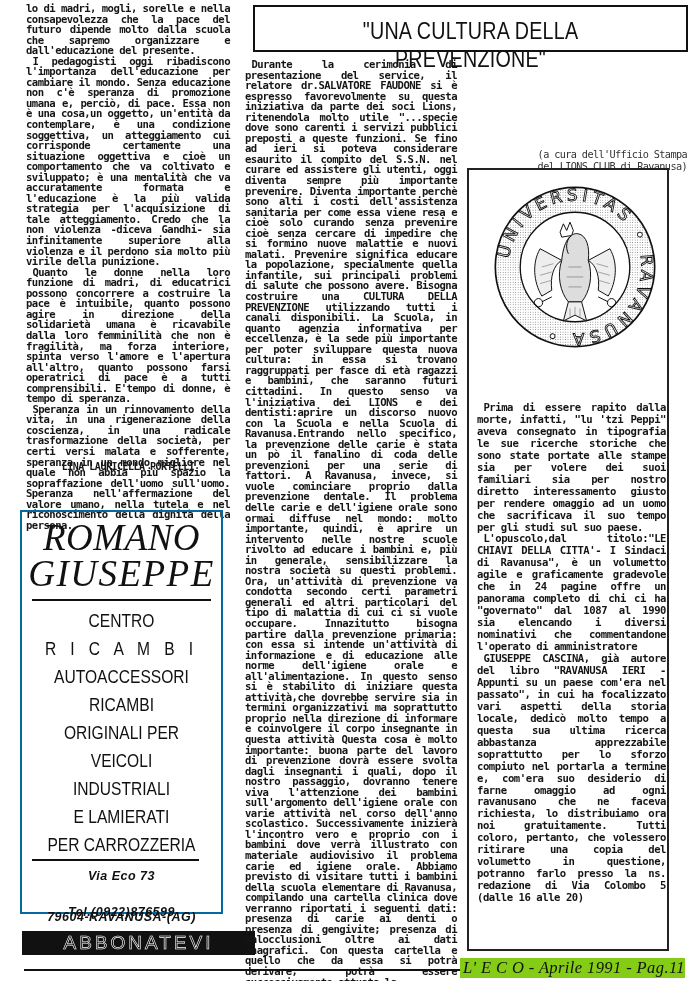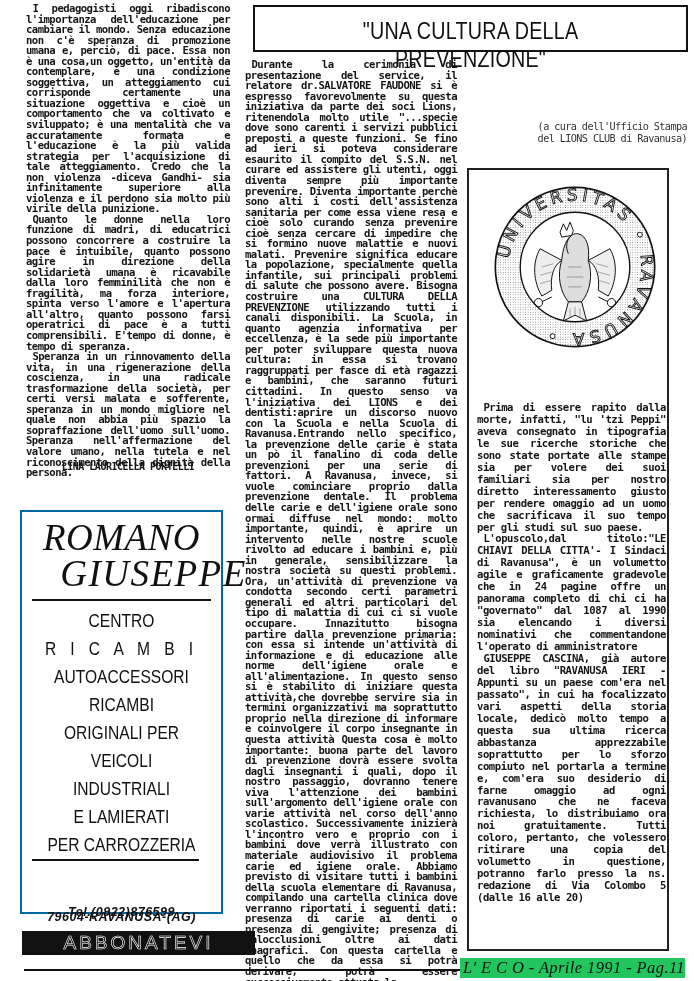--- a/index.html
+++ b/index.html
@@ -22,21 +22,21 @@
   
   #left-article { left: 26px; top: 3px; width: 204px; }
   #left-signature { position: absolute; left: 26px; top: 461px; width: 204px; text-align: center;
     font-family: "DejaVu Sans Mono", monospace; font-size: 10px; font-weight: bold; letter-spacing: -0.5px; color:#151515; }
 
   
   #ad-box { position: absolute; left: 20px; top: 510px; width: 203px; height: 404px; border: 2px solid #0369a1; }
   .ad-name { position: absolute; left: 0; width: 100%; text-align: center;
     font-family: "Liberation Serif", "DejaVu Serif", serif; font-style: italic; font-size: 37px; letter-spacing: 0.5px; color: #111; }
   #ad-name-1 { top: 4px; }
-  #ad-name-2 { top: 40px; letter-spacing: 1.5px; margin-left: 32px; }
+  #ad-name-2 { top: 40px; letter-spacing: 1.5px; }
   .ad-rule { position: absolute; left: 10px; right: 10px; height: 2px; background: #111; }
   #ad-rule-1 { top: 87px; }
   #ad-rule-2 { top: 347px; left: 10px; right: 22px; }
   .ad-line { position: absolute; left: 0; width: 100%; text-align: center;
     font-family: "Liberation Sans", "DejaVu Sans", sans-serif; font-size: 19px; color: #111; transform: scaleX(0.82); }
   .ad-contact { position: absolute; left: 0; width: 100%; text-align: center;
     font-family: "Liberation Sans", sans-serif; font-style: italic; font-weight: bold; font-size: 12.5px; letter-spacing: 0.5px; color:#111; }
 
   #abbonatevi { position: absolute; left: 22px; top: 931px; width: 233px; height: 24px; background: #111;
     color: #fff; font-family: "Liberation Sans", sans-serif; font-size: 19px; letter-spacing: 3px; text-align: center; line-height: 24px; }
@@ -45,56 +45,58 @@
   
   #title-box { position: absolute; left: 253px; top: 5px; width: 435px; height: 47px; border: 2px solid #111; }
   #title-text { position: absolute; left: 0; width: 100%; top: 10px; text-align: center;
     font-family: "Liberation Sans", "DejaVu Sans", sans-serif; font-size: 24px; letter-spacing: 0.3px; transform: scaleX(0.82); color:#111; }
 
   
   #mid-article { left: 245px; top: 59px; width: 212px; }
 
   
   #right-top { left: 469px; top: 64px; width: 218px; }
-  #right-attribution { position: absolute; left: 500px; top: 121px; width: 187px; text-align: right;
+  #right-attribution { position: absolute; left: 500px; top: 149px; width: 187px; text-align: right;
     font-family: "DejaVu Sans Mono", monospace; font-size: 10.2px; line-height: 11.5px; letter-spacing: -0.6px; color: #333; }
 
   #right-box { position: absolute; left: 467px; top: 168px; width: 202px; height: 783px; border: 2px solid #222; }
   #emblem { position: absolute; left: 23px; top: 14px; width: 166px; height: 166px; }
   #right-box-article { left: 8px; top: 232px; width: 189px; font-size: 10.6px; line-height: 11.95px; letter-spacing: -0.45px; }
 
   
   #footer-rule { position: absolute; left: 24px; top: 969px; width: 538px; height: 1.5px; background: #111; }
   #footer-text { position: absolute; right: 9px; top: 958px;
-    font-family: "Liberation Serif", "DejaVu Serif", serif; font-style: italic; font-size: 16.5px; letter-spacing: 0.4px; color:#111; background:#22c55e; padding-left: 3px; }
+    font-family: "Liberation Serif", "DejaVu Serif", serif; font-style: italic; font-size: 16.5px; letter-spacing: 0.4px; color:#111; background:#84cc16; padding-left: 3px; }
 </style>
 </head>
 <body>
 
 <div id="left-article" class="col-text">
+  <p class="noindent">lo di madri, mogli, sorelle e nella consapevolezza che la pace del futuro dipende molto dalla scuola che sapremo organizzare e dall'educazione del presente.</p>
   <p>I pedagogisti oggi ribadiscono l'importanza dell'educazione per cambiare il mondo. Senza educazione non c'è speranza di promozione umana e, perciò, di pace. Essa non è una cosa,un oggetto, un'entità da contemplare, è una condizione soggettiva, un atteggiamento cui corrisponde certamente una situazione oggettiva e cioè un comportamento che va coltivato e sviluppato; è una mentalità che va accuratamente formata e l'educazione è la più valida strategia per l'acquisizione di tale atteggiamento. Credo che la non violenza -diceva Gandhi- sia infinitamente superiore alla violenza e il perdono sia molto più virile della punizione.</p>
   <p>Quanto le donne nella loro funzione di madri, di educatrici possono concorrere a costruire la pace è intuibile, quanto possono agire in direzione della solidarietà umana è ricavabile dalla loro femminilità che non è fragilità, ma forza interiore, spinta verso l'amore e l'apertura all'altro, quanto possono farsi operatrici di pace è a tutti comprensibili. E'tempo di donne, è tempo di speranza.</p>
   <p>Speranza in un rinnovamento della vita, in una rigenerazione della coscienza, in una radicale trasformazione della società, per certi versi malata e sofferente, speranza in un mondo migliore nel quale non abbia più spazio la sopraffazione dell'uomo sull'uomo. Speranza  nell'affermazione del valore umano, nella tutela e nel riconoscimento della dignità della persona.</p>
 </div>
 <div id="left-signature">LINA LAURICELLA PORTELLI</div>
 
 <div id="ad-box">
   <div id="ad-name-1" class="ad-name">ROMANO</div>
   <div id="ad-name-2" class="ad-name">GIUSEPPE</div>
   <div id="ad-rule-1" class="ad-rule"></div>
   <div class="ad-line" style="top:98px">CENTRO</div>
   <div class="ad-line" style="top:126px;letter-spacing:6px">R I C A M B I</div>
   <div class="ad-line" style="top:154px">AUTOACCESSORI</div>
   <div class="ad-line" style="top:182px">RICAMBI</div>
   <div class="ad-line" style="top:210px">ORIGINALI PER</div>
   <div class="ad-line" style="top:238px">VEICOLI</div>
   <div class="ad-line" style="top:266px">INDUSTRIALI</div>
   <div class="ad-line" style="top:294px">E LAMIERATI</div>
   <div class="ad-line" style="top:322px">PER CARROZZERIA</div>
   <div id="ad-rule-2" class="ad-rule"></div>
+  <div class="ad-contact" style="top:357px">Via Eco 73</div>
   <div class="ad-contact" style="top:393px">Tel.(0922)876599</div>
   <div class="ad-contact" style="top:399px;top:398px">79604-RAVANUSA-(AG)</div>
 </div>
 
 <div id="abbonatevi">
   <span>ABBONATEVI</span>
 </div>
 
 <div id="title-box">
   <div id="title-text">"UNA CULTURA DELLA PREVENZIONE"</div>

